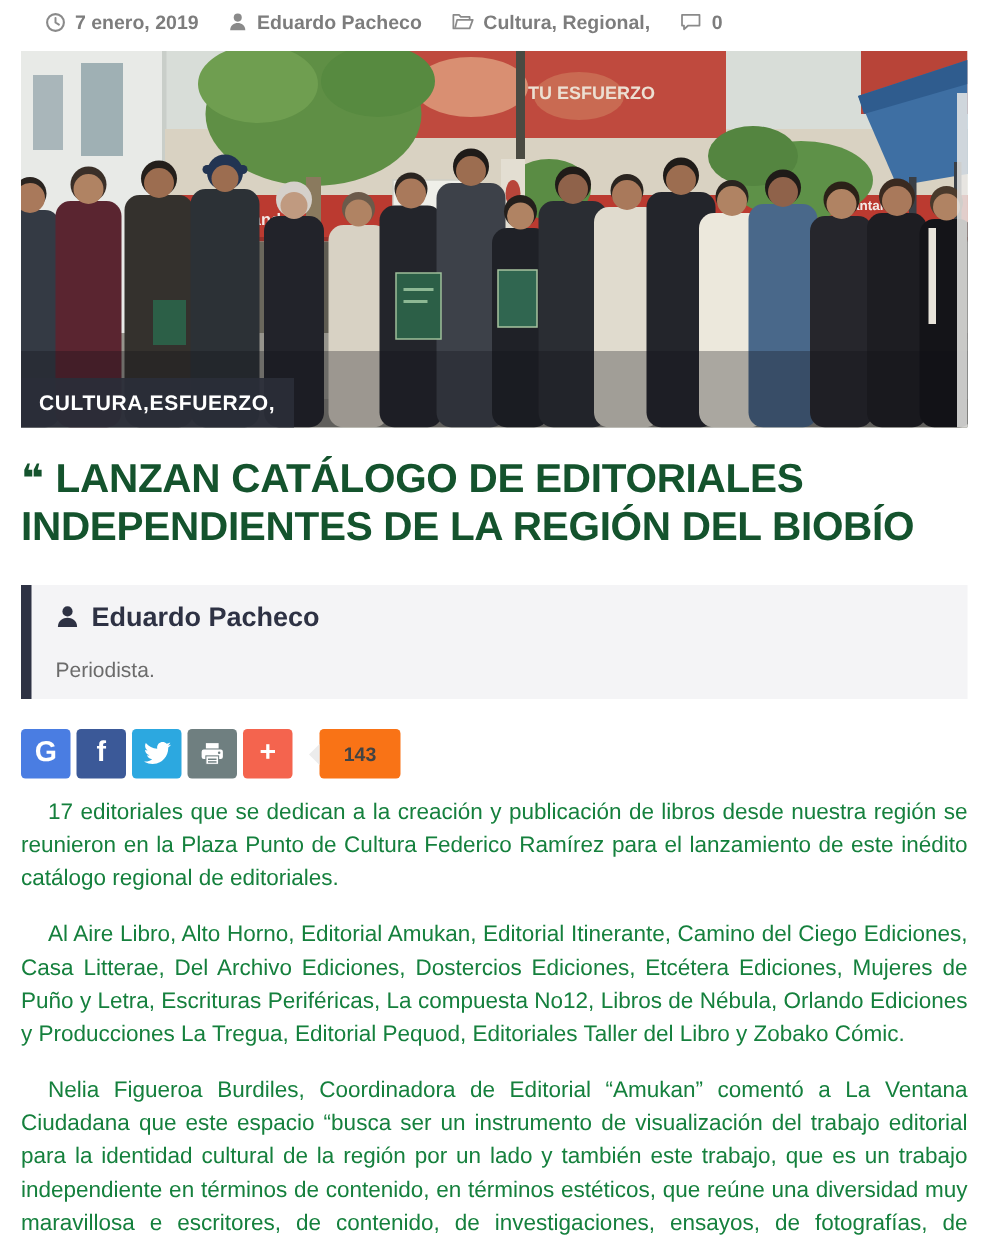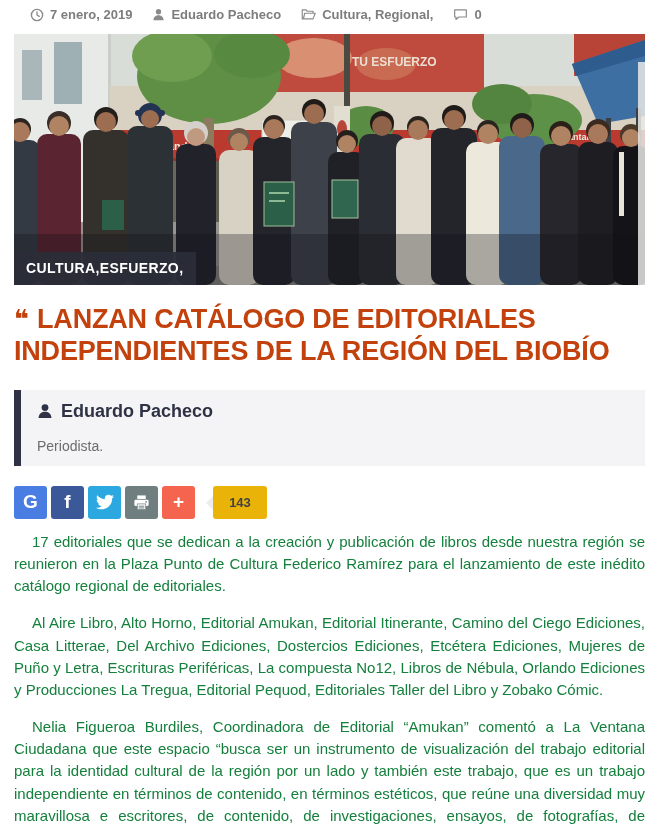--- a/index.html
+++ b/index.html
@@ -31,21 +31,21 @@
     display:flex; gap:0;
   }
   .cat-overlay span {
     color:#ffffff; font-size:14px; font-weight:bold;
     letter-spacing:0.4px; cursor:pointer;
   }
 
   
   .headline {
     margin-top:18px;
-    color:#c2410c;
+    color:#14532d;
     font-size:27px; font-weight:bold; line-height:1.2;
     letter-spacing:-0.2px;
   }
   .quote-glyph { font-size:26px; margin-right:8px; }
 
   
   .author-box {
     margin-top:22px;
     background:#f4f4f6;
     border-left:7px solid #2e3244;
@@ -63,21 +63,21 @@
     width:33px; height:33px; margin-right:4px;
     border:none; border-radius:3px; cursor:pointer;
     display:flex; align-items:center; justify-content:center;
     color:#ffffff; font-weight:bold; font-size:19px;
     font-family:"Liberation Sans","DejaVu Sans",sans-serif;
   }
   .share-btn svg { display:block; }
   .share-count {
     position:relative; margin-left:14px;
     min-width:54px; height:33px; border-radius:3px;
-    background:#eab308; color:#434343;
+    background:#f97316; color:#434343;
     font-size:13px; font-weight:bold;
     display:flex; align-items:center; justify-content:center;
   }
   .share-count::before {
     content:""; position:absolute; left:-7px; top:10px;
     border:7px solid transparent; border-left:none;
     border-right:7px solid #ececec;
   }
 
   

